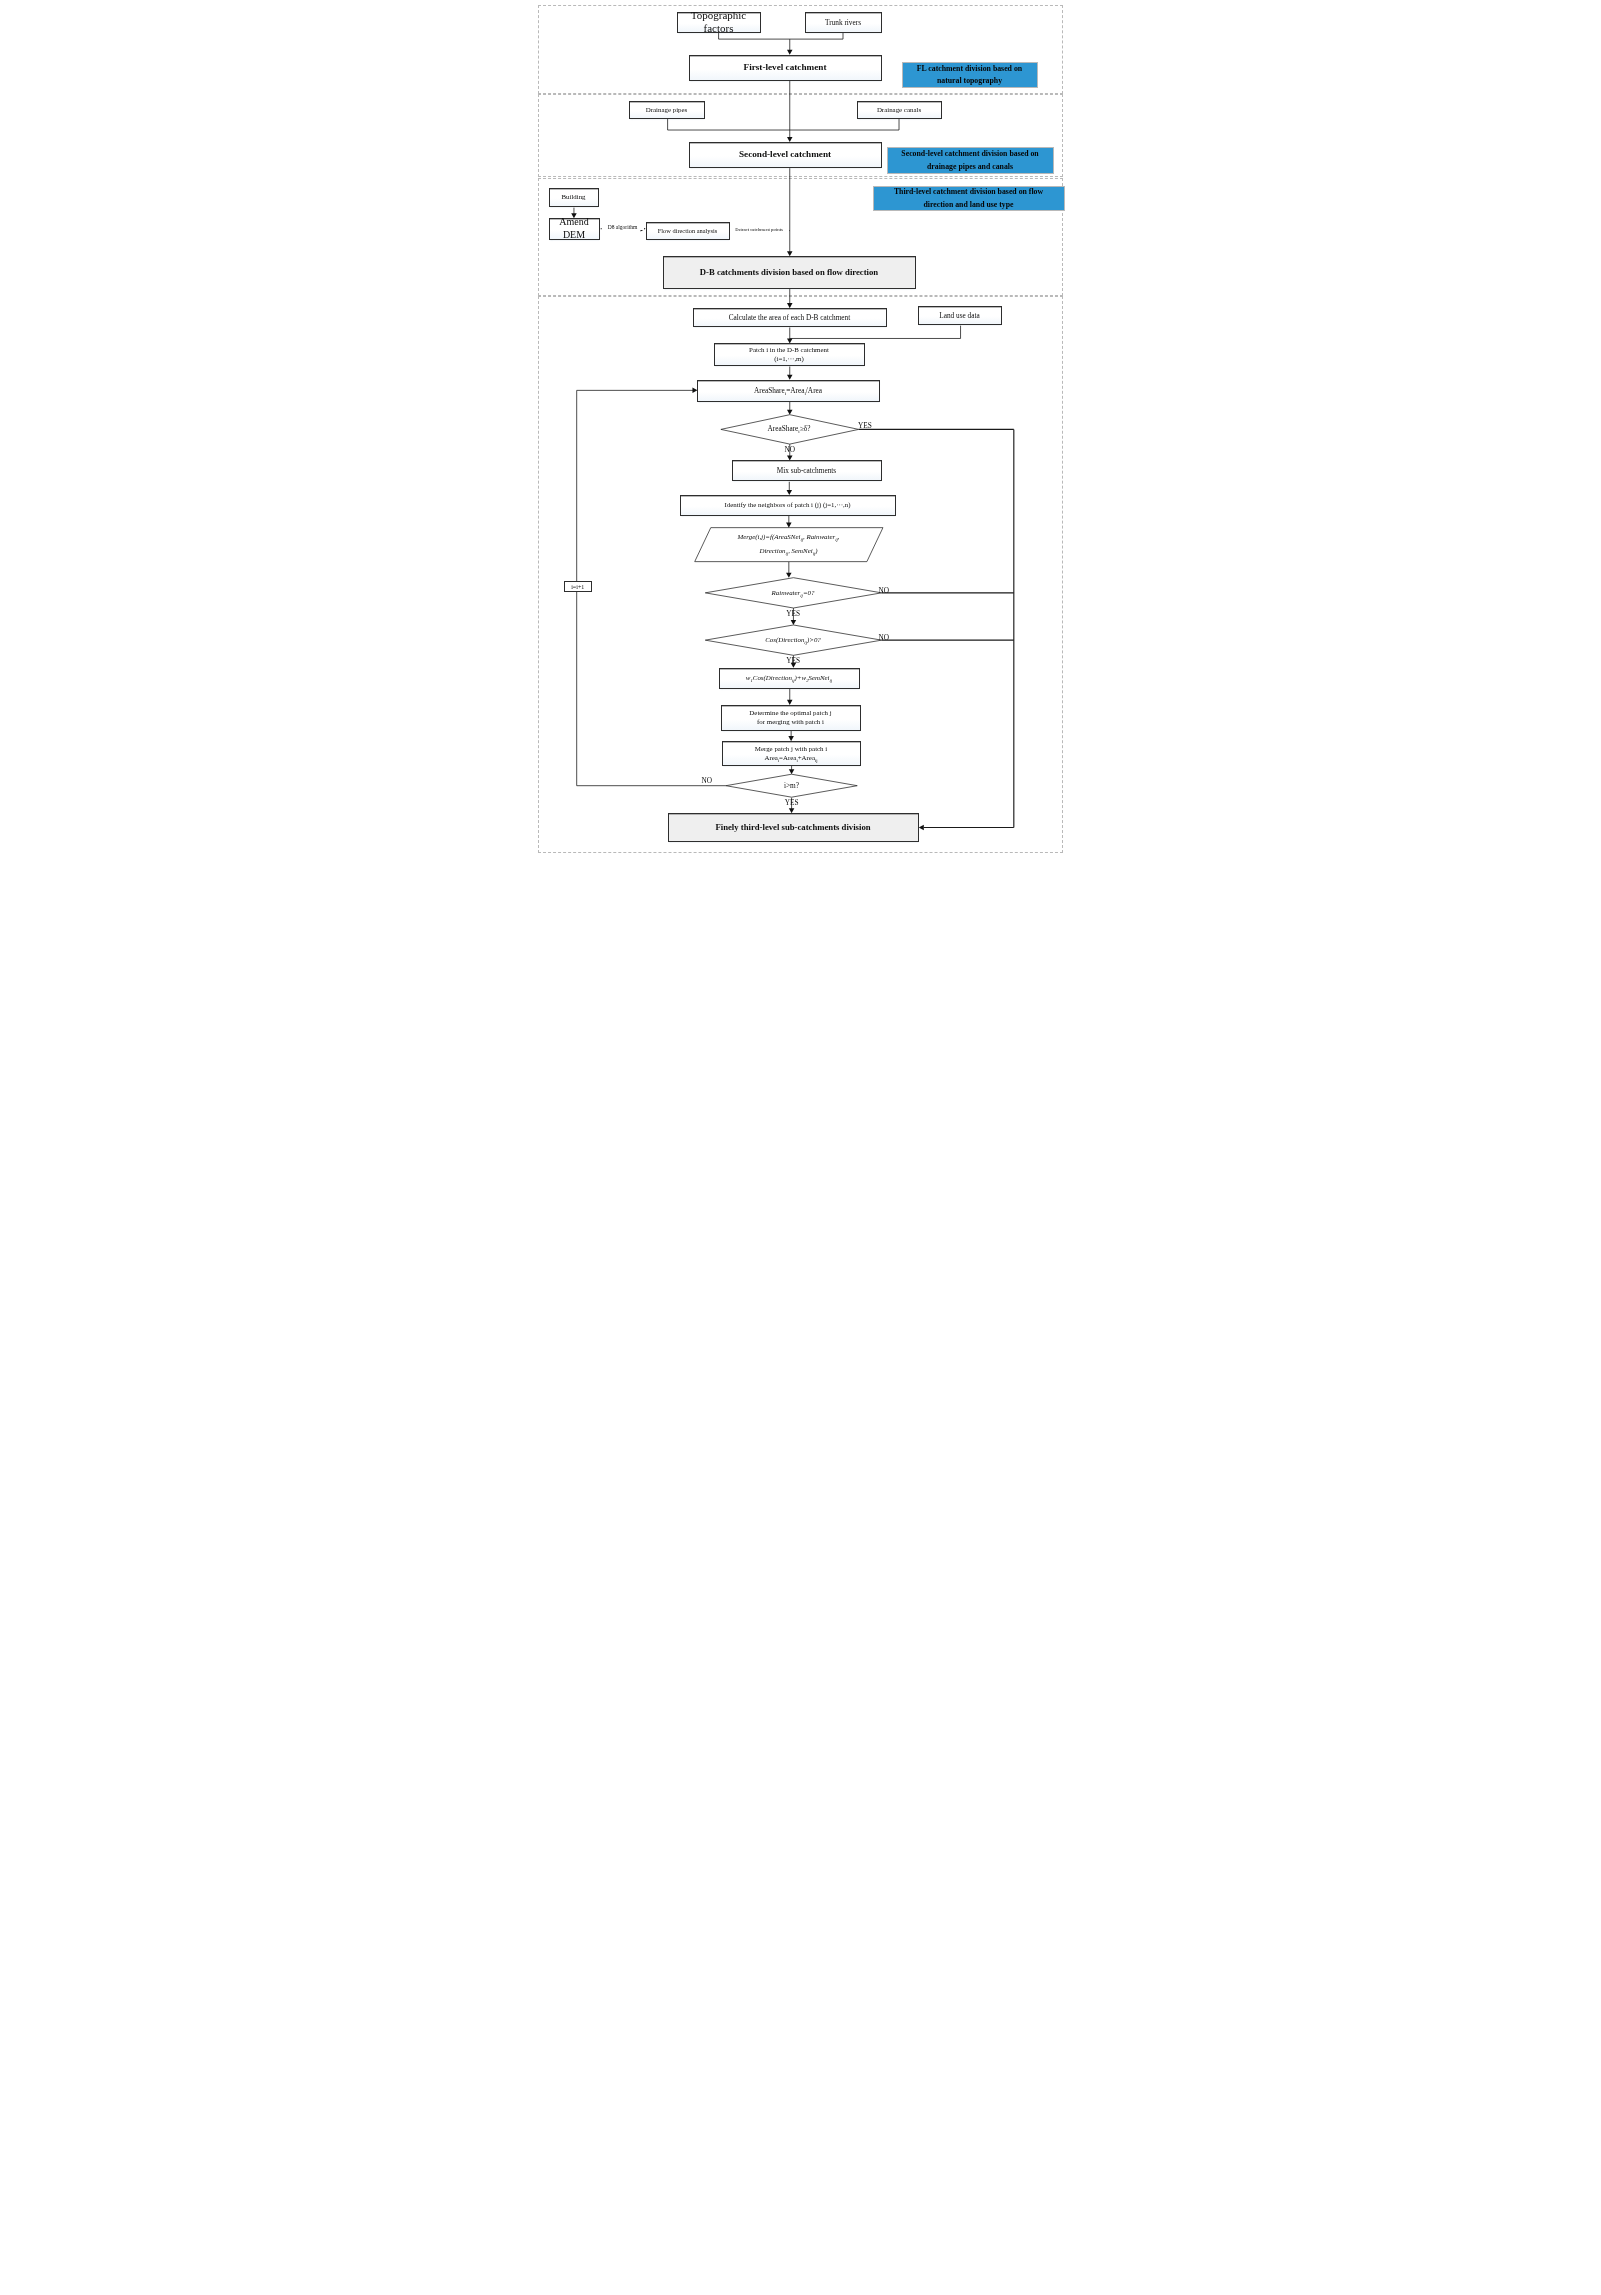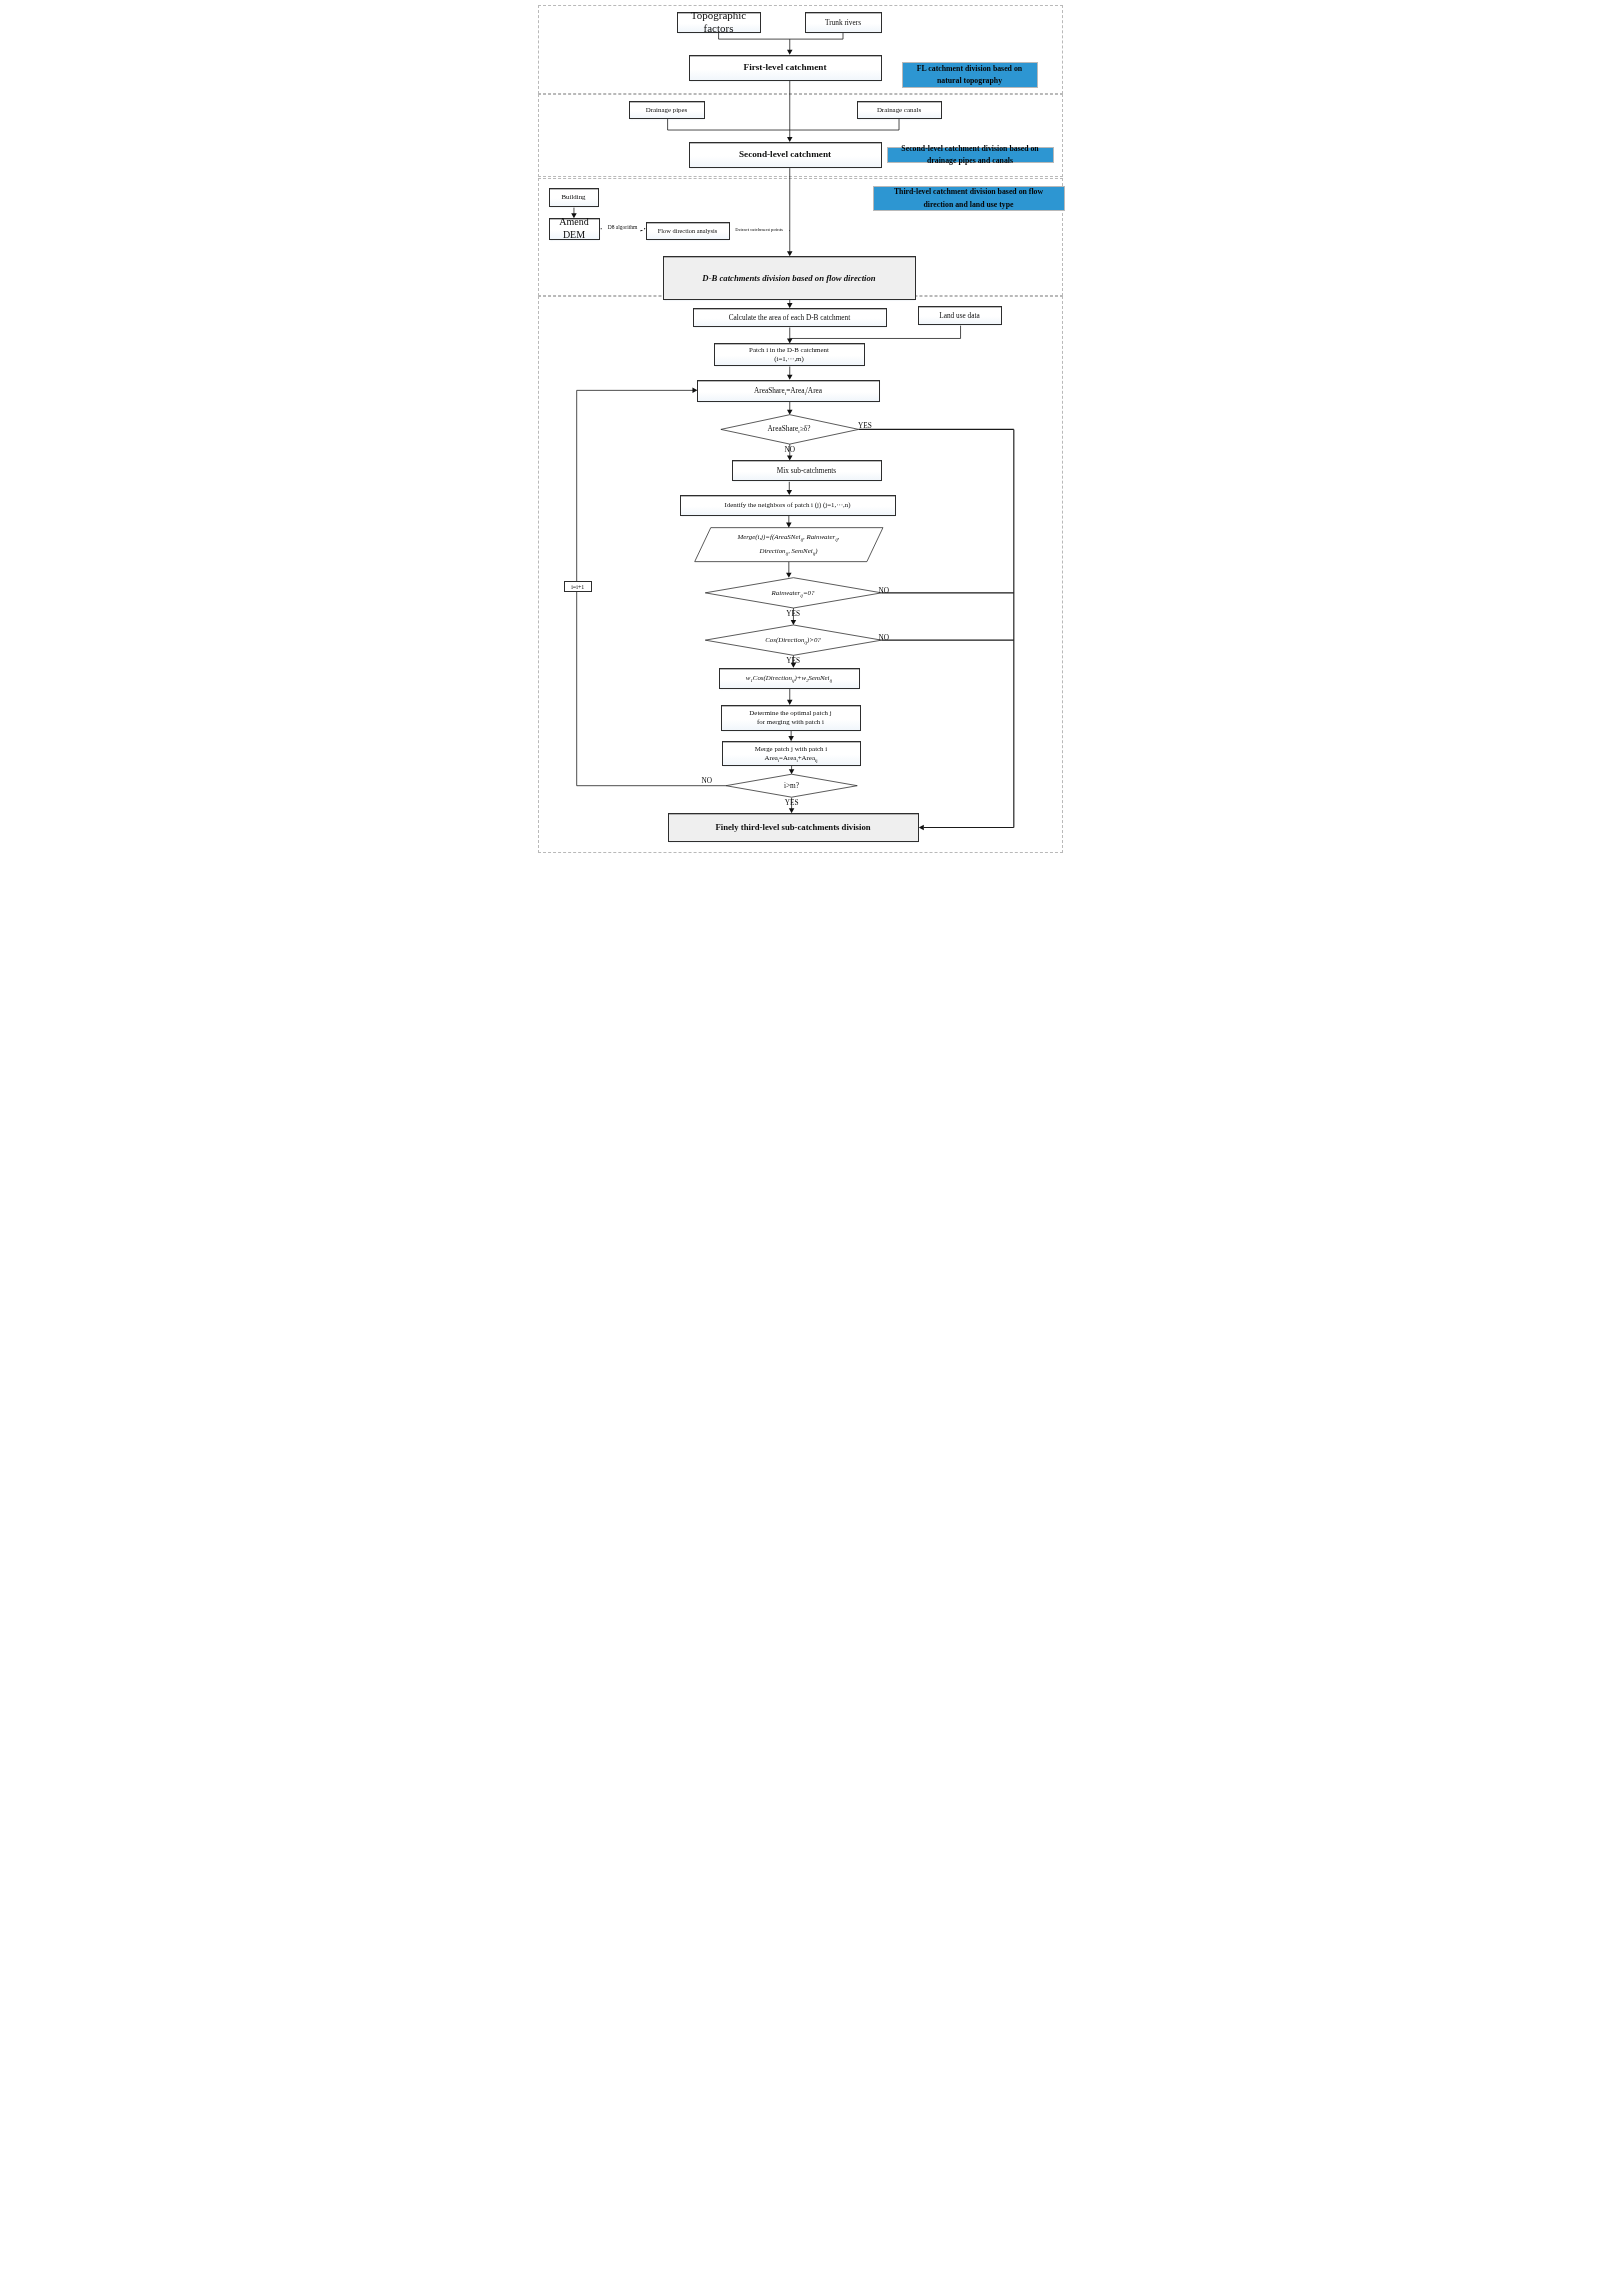--- a/index.html
+++ b/index.html
@@ -113,21 +113,21 @@
       <polygon points="555,1675 567,1675 561,1686"></polygon>
       <polygon points="555,1760 567,1760 561,1771"></polygon>
       <polygon points="345,844 345,856 356,850"></polygon>
       <polygon points="849,1796 849,1808 838,1802"></polygon>
     </g>
   </svg>
 
   <div class="note" style="left:368px;top:62px;width:136px;height:26px;font-size:7.8px;padding:0 2.8px;">
       <span>FL catchment division based on natural topography</span>
     </div>
-  <div class="note" style="left:353px;top:147px;width:167px;height:16px;font-size:7.8px;padding:0 2.8px;">
+  <div class="note" style="left:353px;top:147px;width:167px;height:27px;font-size:7.8px;padding:0 2.8px;">
       <span>Second-level catchment division based on drainage pipes and canals</span>
     </div>
   <div class="note" style="left:339px;top:186px;width:192px;height:25px;font-size:7.8px;padding:0 4.6px;">
       <span>Third-level catchment division based on flow direction and land use type</span>
     </div>
 
   <div class="box" style="left:143px;top:12px;width:84px;height:20.7px;font-size:11px;">
       <span>Topographic factors</span>
     </div>
   <div class="box" style="left:271px;top:12px;width:77px;height:20.7px;font-size:7.3px;">
@@ -149,21 +149,21 @@
 
   <div class="box" style="left:15px;top:188px;width:50px;height:19px;font-size:6.9px;">
       <span>Building</span>
     </div>
   <div class="box" style="left:15px;top:218px;width:51px;height:21.6px;font-size:10px;padding:0 6.4px;">
       <span>Amend DEM</span>
     </div>
   <div class="box" style="left:112px;top:222px;width:84px;height:18px;font-size:6.4px;">
       <span>Flow direction analysis</span>
     </div>
-  <div class="box gray" style="left:129px;top:256px;width:253px;height:44px;font-size:8.7px;font-style:italic;">
+  <div class="box gray" style="left:129px;top:256px;width:253px;height:33px;font-size:8.7px;">
       <span>D-B catchments division based on flow direction</span>
     </div>
 
   <div class="box" style="left:159px;top:308px;width:194px;height:19px;font-size:7.3px;">
       <span>Calculate the area of each D-B catchment</span>
     </div>
   <div class="box" style="left:384px;top:306px;width:84px;height:19px;font-size:7.3px;">
       <span>Land use data</span>
     </div>
 

